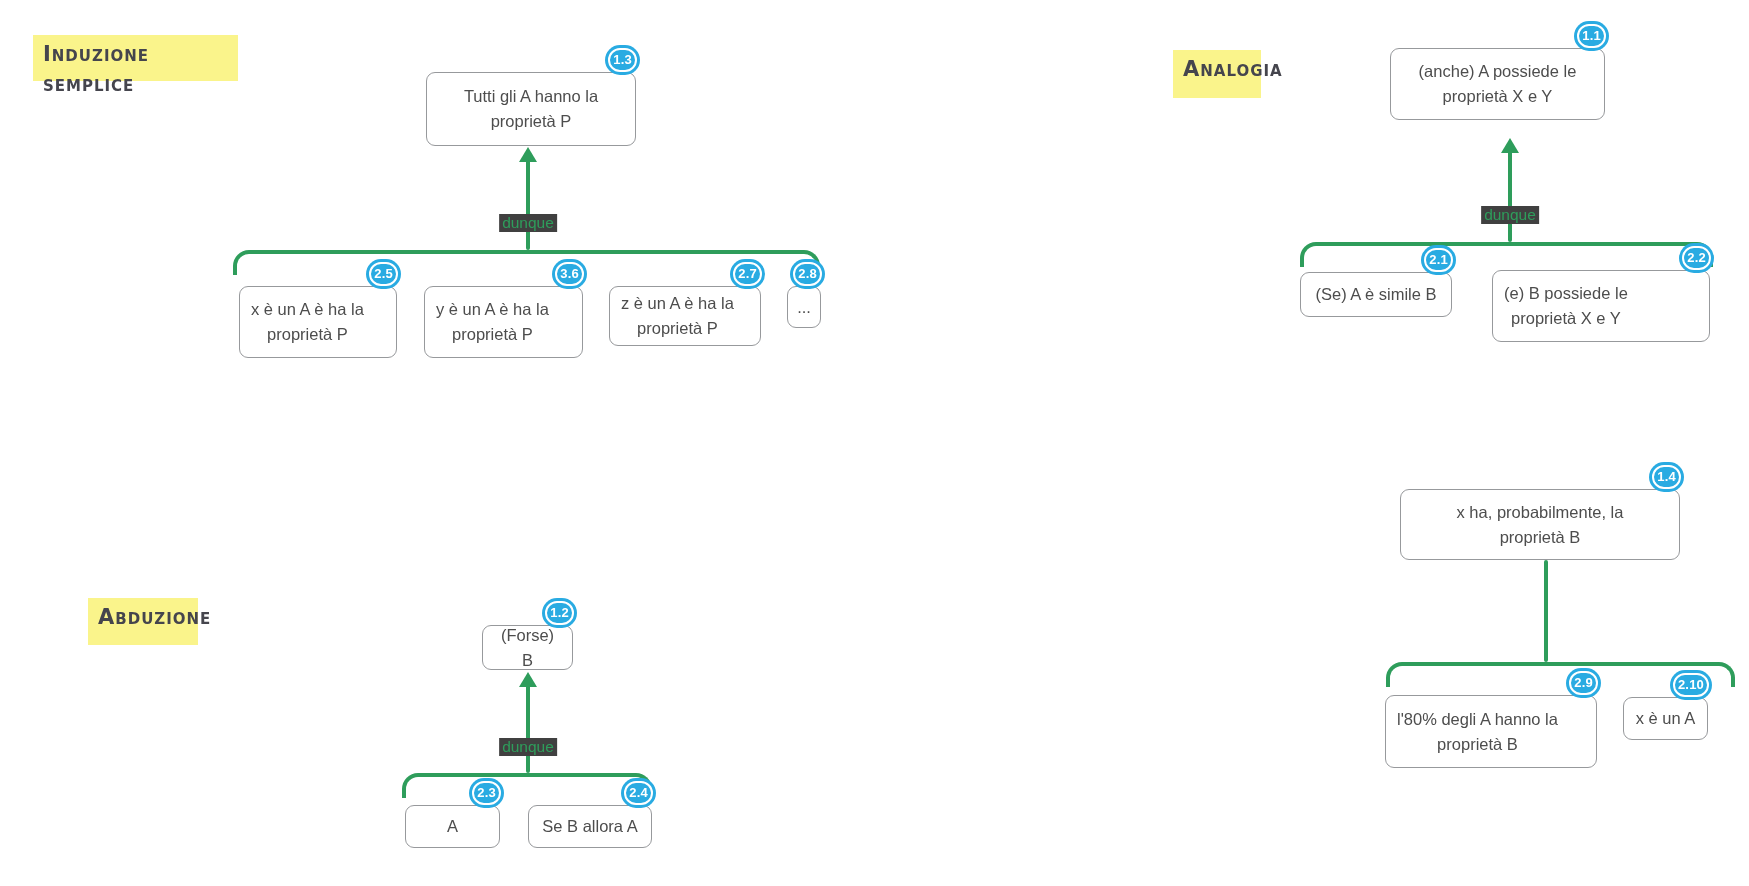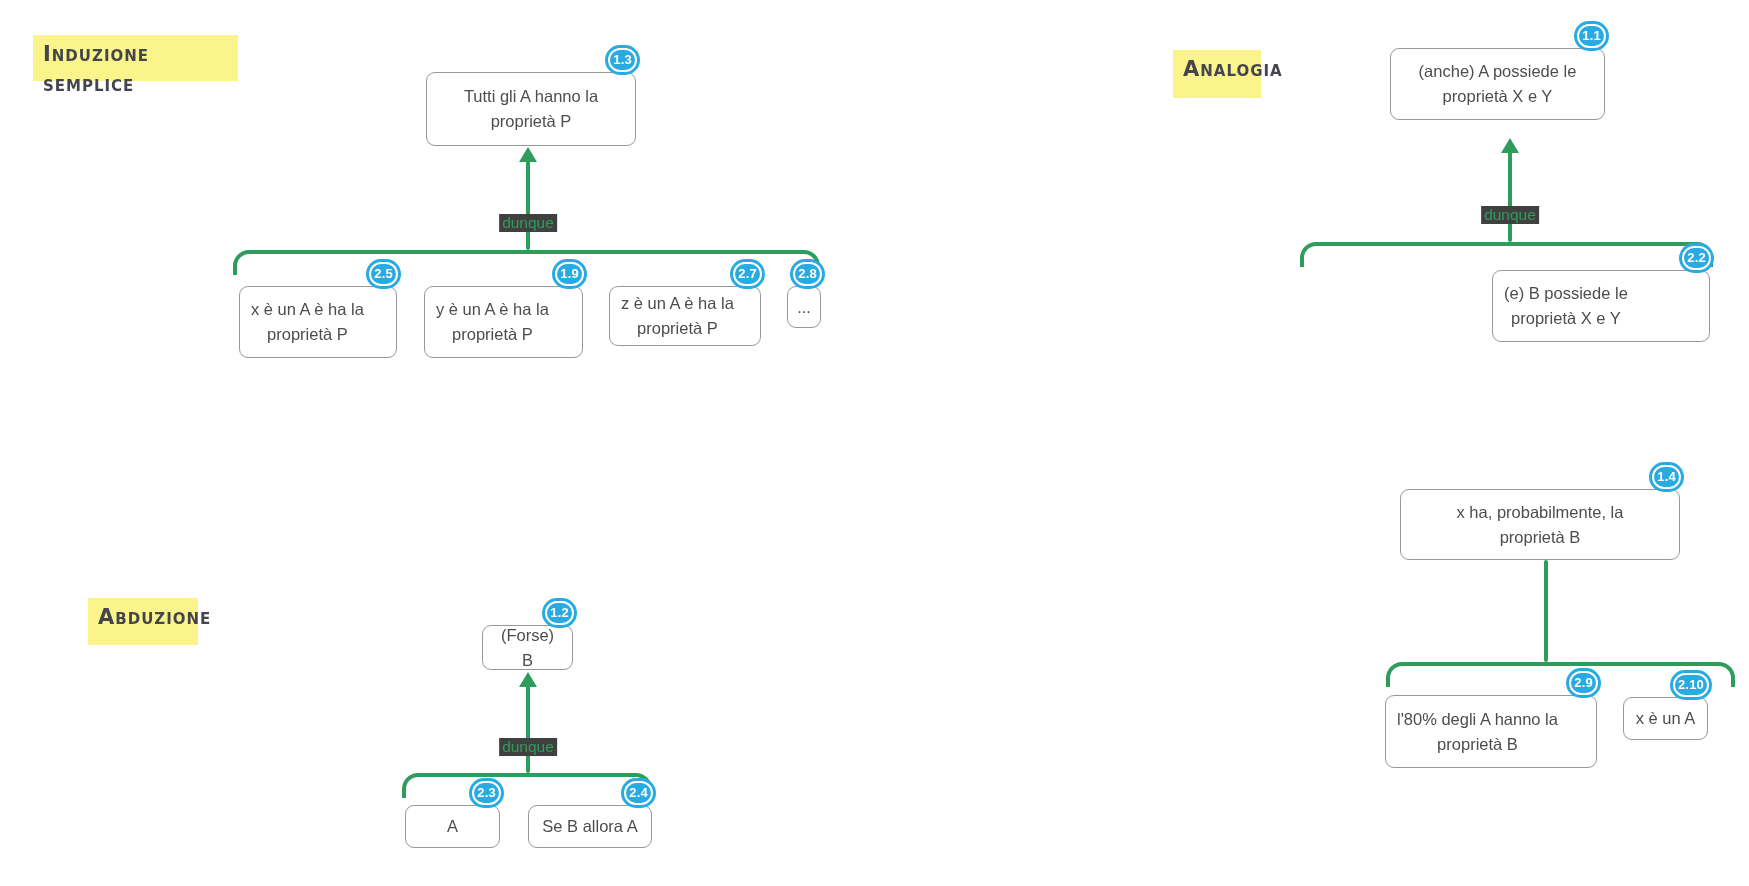--- a/index.html
+++ b/index.html
@@ -82,21 +82,21 @@
   <div class="vline" style="left:526px;top:159px;height:91px"></div>
   <div class="edge-label" style="left:528px;top:223px">dunque</div>
   <div class="bracket" style="left:233px;top:250px;width:587px"></div>
 
   <div class="node left" style="left:239px;top:286px;width:158px;height:72px">
     <span class="badge">2.5</span>
     <span class="node-text">x è un A è ha la
 proprietà P</span>
   </div>
   <div class="node left" style="left:424px;top:286px;width:159px;height:72px">
-    <span class="badge">1.9</span>
+    <span class="badge">3.6</span>
     <span class="node-text">y è un A è ha la
 proprietà P</span>
   </div>
   <div class="node left" style="left:609px;top:286px;width:152px;height:60px">
     <span class="badge">2.7</span>
     <span class="node-text">z è un A è ha la
 proprietà P</span>
   </div>
   <div class="node center" style="left:787px;top:286px;width:34px;height:42px">
     <span class="badge">2.8</span>
@@ -111,20 +111,24 @@
     <span class="badge">1.1</span>
     <span class="node-text">(anche) A possiede le
 proprietà X e Y</span>
   </div>
 
   <div class="arrowhead" style="left:1501px;top:138px"></div>
   <div class="vline" style="left:1508px;top:150px;height:92px"></div>
   <div class="edge-label" style="left:1510px;top:215px">dunque</div>
   <div class="bracket" style="left:1300px;top:242px;width:413px"></div>
 
+  <div class="node center" style="left:1300px;top:272px;width:152px;height:45px">
+    <span class="badge">2.1</span>
+    <span class="node-text">(Se) A è simile B</span>
+  </div>
   <div class="node left" style="left:1492px;top:270px;width:218px;height:72px">
     <span class="badge">2.2</span>
     <span class="node-text">(e) B possiede le
 proprietà X e Y</span>
   </div>
 
 
   <div class="node center" style="left:1400px;top:489px;width:280px;height:71px">
     <span class="badge">1.4</span>
     <span class="node-text">x ha, probabilmente, la

